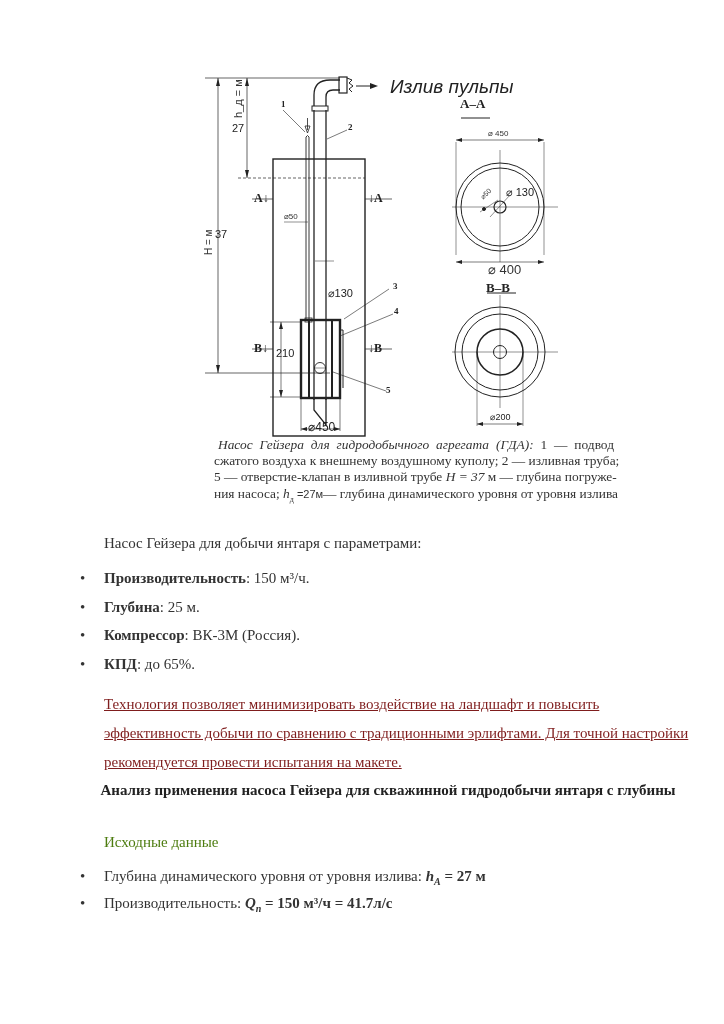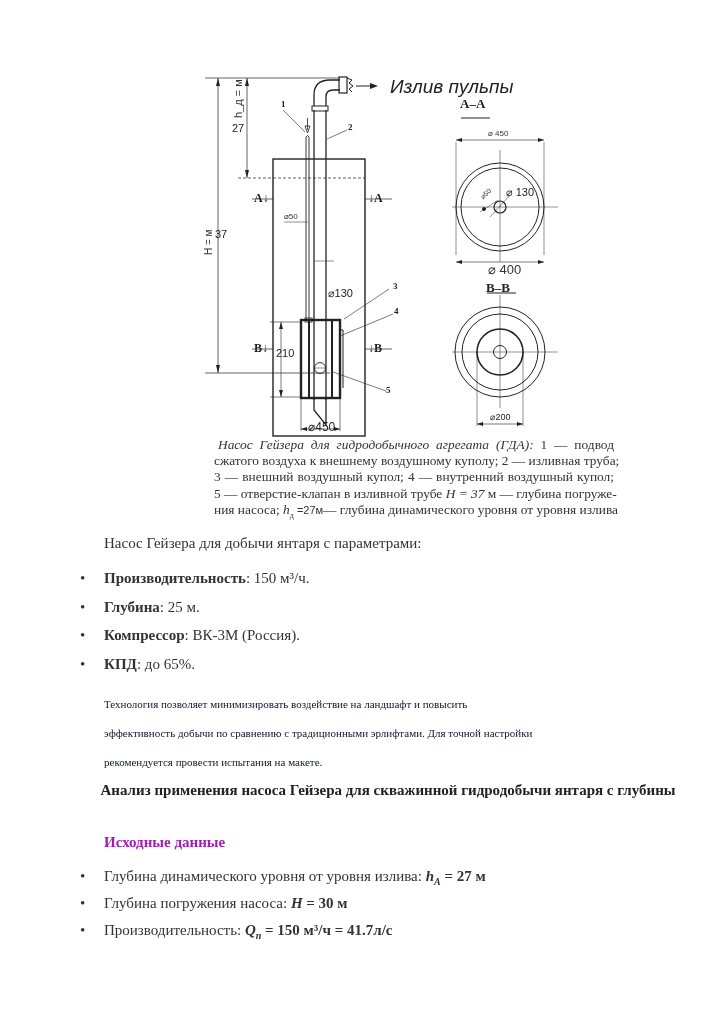--- a/index.html
+++ b/index.html
@@ -14,24 +14,24 @@
   .caption .title { font-style: italic; }
   .caption .ital { font-style: italic; }
   .caption .line { display: block; text-align-last: justify; white-space: nowrap; }
   .caption .hsub { font-size: 8px; vertical-align: sub; }
   .caption .smallsans { font-family: "Liberation Sans", sans-serif; font-size: 11px; }
   .p { position: absolute; font-size: 15px; color: #333; }
   .intro { left: 104px; top: 535px; }
   ul.params { position: absolute; left: 80px; top: 570px; margin: 0; padding: 0; list-style: none; font-size: 15px; color: #333; }
   ul.params li { height: 28.5px; position: relative; padding-left: 24px; }
   ul.params li::before { content: "•"; position: absolute; left: 0; top: 0; }
-  .body-text { position: absolute; left: 104px; top: 690px; width: 600px; font-size: 11px; line-height: 29px; color: #0f172a; }
+  .body-text { position: absolute; left: 104px; top: 690px; width: 600px; font-size: 15px; line-height: 29px; color: #7f1d1d; text-decoration: underline; }
   .section-title { position: absolute; left: 80px; top: 780px; width: 616px; text-align: center;
                    font-size: 15px; line-height: 20px; font-weight: bold; color: #222; }
-  .sub-title { position: absolute; left: 104px; top: 834px; font-size: 15px; font-weight: bold; color: #a21caf; }
+  .sub-title { position: absolute; left: 104px; top: 834px; font-size: 15px; font-weight: normal; color: #4d7c0f; }
   ul.inputs { position: absolute; left: 80px; top: 868px; margin: 0; padding: 0; list-style: none; font-size: 15px; color: #333; }
   ul.inputs li { height: 27px; position: relative; padding-left: 24px; }
   ul.inputs li::before { content: "•"; position: absolute; left: 0; top: 0; }
   .bi { font-weight: bold; font-style: italic; }
   .b { font-weight: bold; }
   sub.s { font-size: 10px; }
 </style>
 </head>
 <body>
 
@@ -177,21 +177,20 @@
   <span class="fig-text" style="position:absolute;left:506px;top:186px;font-size:11px;color:#222;">⌀ 130</span>
 
   <span style="position:absolute;left:486px;top:280px;font-size:13px;font-weight:bold;">В–В</span>
   <span class="fig-text" style="position:absolute;left:490px;top:412px;font-size:9px;color:#222;">⌀200</span>
 
   <div class="caption">
     <span class="line" style="text-indent: 4px;">
       <span class="title">Насос Гейзера для гидродобычного агрегата (ГДА):</span><span> 1 — подвод</span>
     </span>
     <span class="line">сжатого воздуха к внешнему воздушному куполу; 2 — изливная труба;</span>
-    <span class="line">3 — внешний воздушный купол; 4 — внутренний воздушный купол;</span>
     <span class="line"><span>5 — отверстие-клапан в изливной трубе </span><span class="ital">H = 37</span><span> м — глубина погруже-</span></span>
     <span class="line"><span>ния насоса; </span><span class="ital">h</span><span class="hsub">д</span><span class="smallsans"> =27м</span><span>— глубина динамического уровня от уровня излива</span></span>
   </div>
 </div>
 
 <div class="p intro">Насос Гейзера для добычи янтаря с параметрами:</div>
 
 <ul class="params">
   <li><b>Производительность</b><span>: 150 м³/ч.</span></li>
   <li><b>Глубина</b><span>: 25 м.</span></li>
@@ -206,15 +205,14 @@
 </div>
 
 <div class="section-title">
   <div>Анализ применения насоса Гейзера для скважинной гидродобычи янтаря с глубины</div>
 </div>
 
 <div class="sub-title">Исходные данные</div>
 
 <ul class="inputs">
   <li><span>Глубина динамического уровня от уровня излива: </span><span class="bi">h</span><sub class="s bi">A</sub><span class="b"> = 27 м</span></li>
-  <li><span>Глубина погружения насоса: </span><span class="bi">H</span><sub class="s bi"></sub><span class="b"> = 30 м</span></li>
   <li><span>Производительность: </span><span class="bi">Q</span><sub class="s bi">п</sub><span class="b"> = 150 м³/ч = 41.7л/с</span></li>
 </ul>
 
 </body></html>

